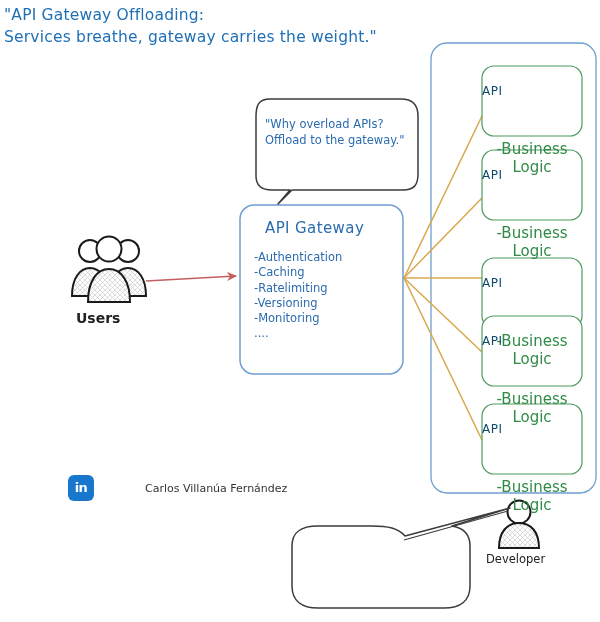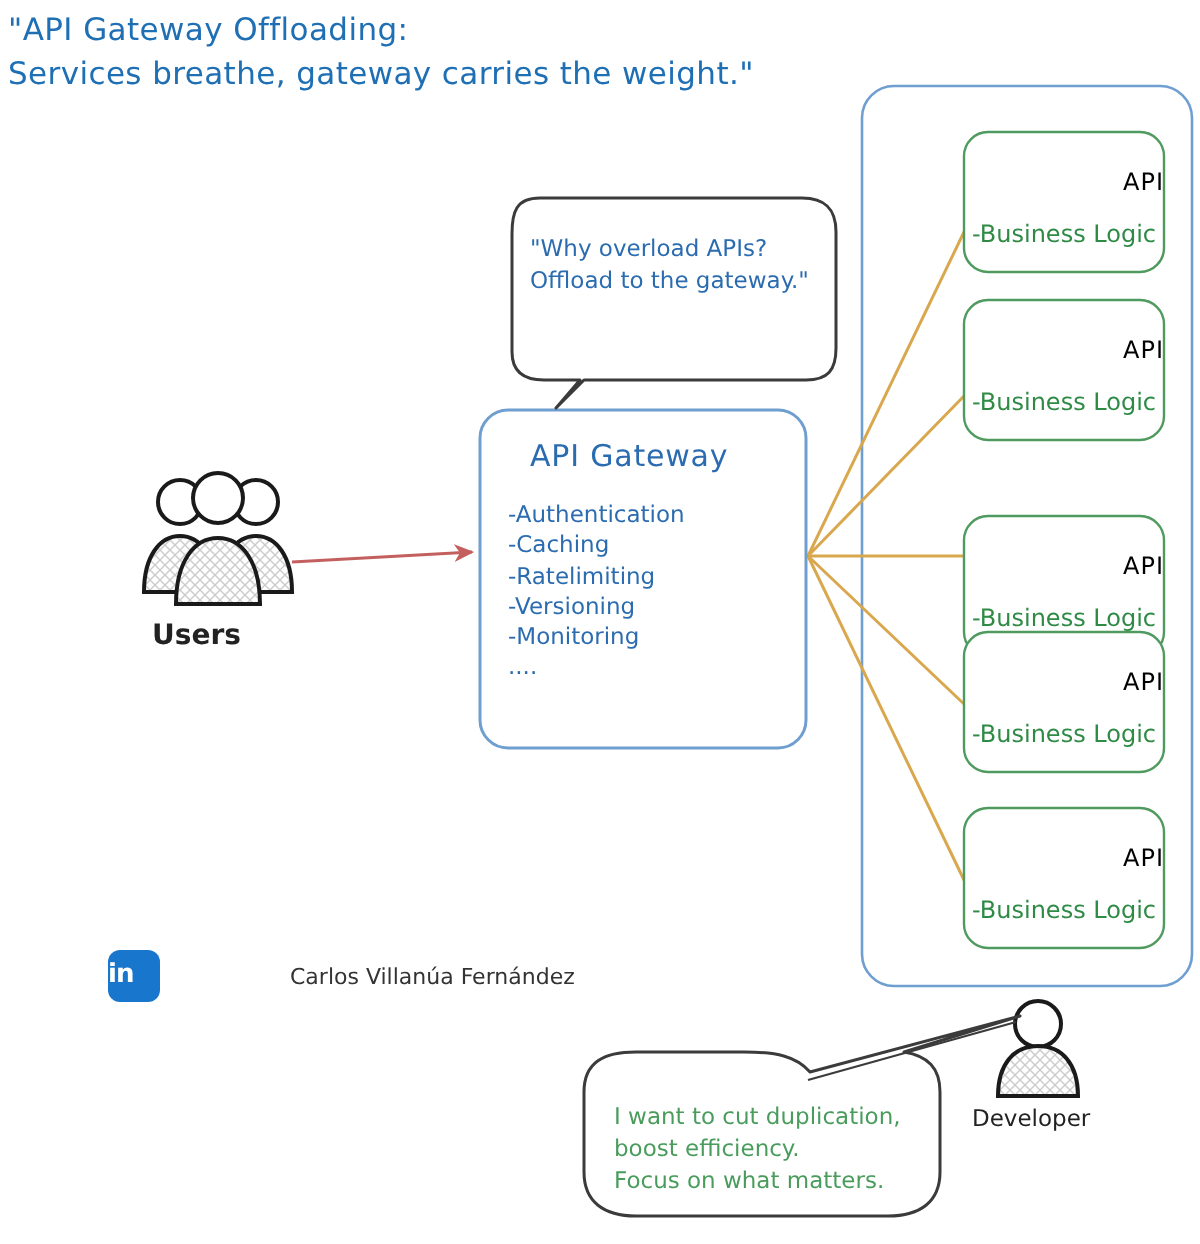--- a/index.html
+++ b/index.html
@@ -70,61 +70,63 @@
     top: 310px;
     font-size: 14px;
     color: #222222;
     font-weight: bold;
   }
 
   
   .api-box-title {
     position: absolute;
     width: 100px;
-    text-align: right;
+    text-align: left;
     font-size: 12px;
-    color: #000000;
+    color: #0c4a6e;
     letter-spacing: 0.5px;
   }
   .api-box-sub {
     position: absolute;
     width: 100px;
     text-align: center;
-    font-size: 12px;
+    font-size: 15px;
     color: #2f8a46;
+    margin-top: 30px;
   }
 
   
   #dev-label {
     left: 486px;
     top: 552px;
     font-size: 11.5px;
     color: #222222;
   }
   #dev-bubble-text {
     left: 307px;
     top: 550px;
     font-size: 11.5px;
     line-height: 16px;
     color: #4a9c5d;
   }
 
   
   #li-badge {
     position: absolute;
-    left: 54px;
+    left: 68px;
     top: 475px;
     width: 26px;
     height: 26px;
     border-radius: 6px;
     background: #1877cc;
     color: #ffffff;
     font-size: 13px;
     font-weight: bold;
     line-height: 26px;
+    text-align: center;
     letter-spacing: -0.5px;
     font-family: "DejaVu Sans", sans-serif;
   }
   #li-name {
     left: 110px;
     top: 482px;
     font-size: 11px;
     color: #333333;
     margin-left: 35px;
   }
@@ -242,20 +244,17 @@
   <div class="api-box-title" style="left:482px; top:276px;">API</div>
   <div class="api-box-sub" style="left:482px; top:302px;">-Business Logic</div>
 
   <div class="api-box-title" style="left:482px; top:334px;">API</div>
   <div class="api-box-sub" style="left:482px; top:360px;">-Business Logic</div>
 
   <div class="api-box-title" style="left:482px; top:422px;">API</div>
   <div class="api-box-sub" style="left:482px; top:448px;">-Business Logic</div>
 
   <div class="txt" id="dev-label">Developer</div>
-  <div class="txt" id="dev-bubble-text">I want to cut duplication,
-boost efficiency.
-Focus on what matters.</div>
 
   <div id="li-badge">in</div>
   <div class="txt" id="li-name">Carlos Villanúa Fernández</div>
 
 </div>
 
 </body></html>

